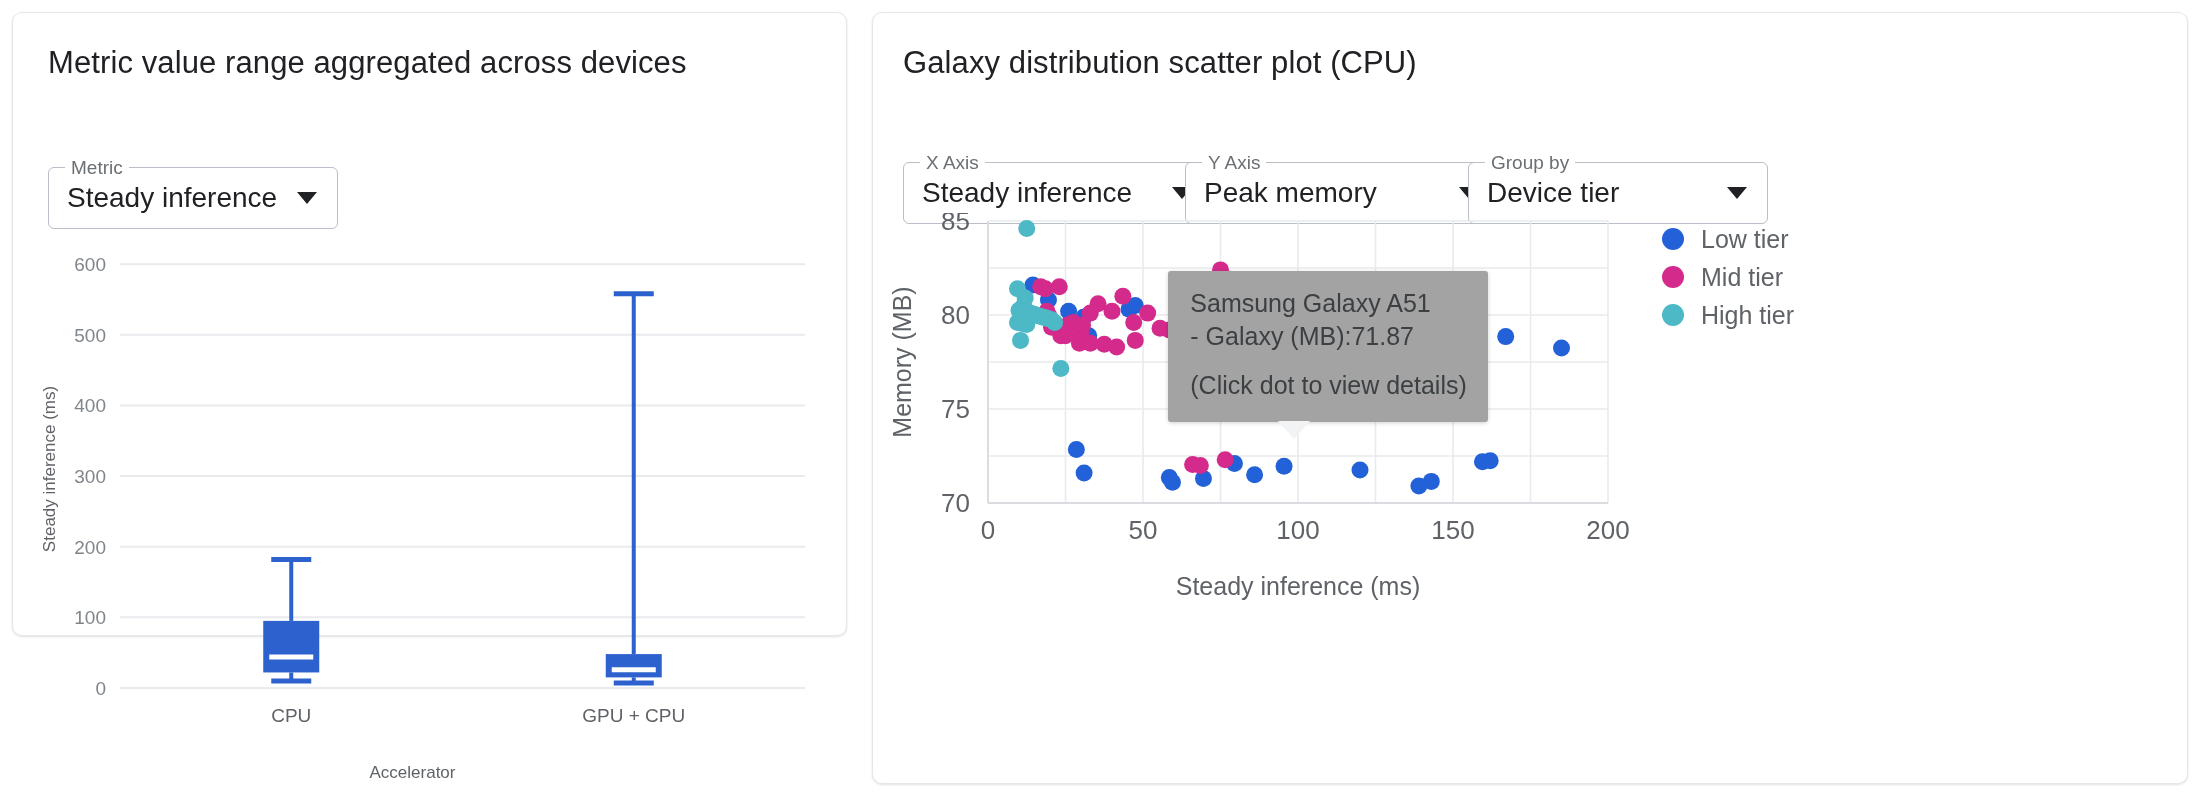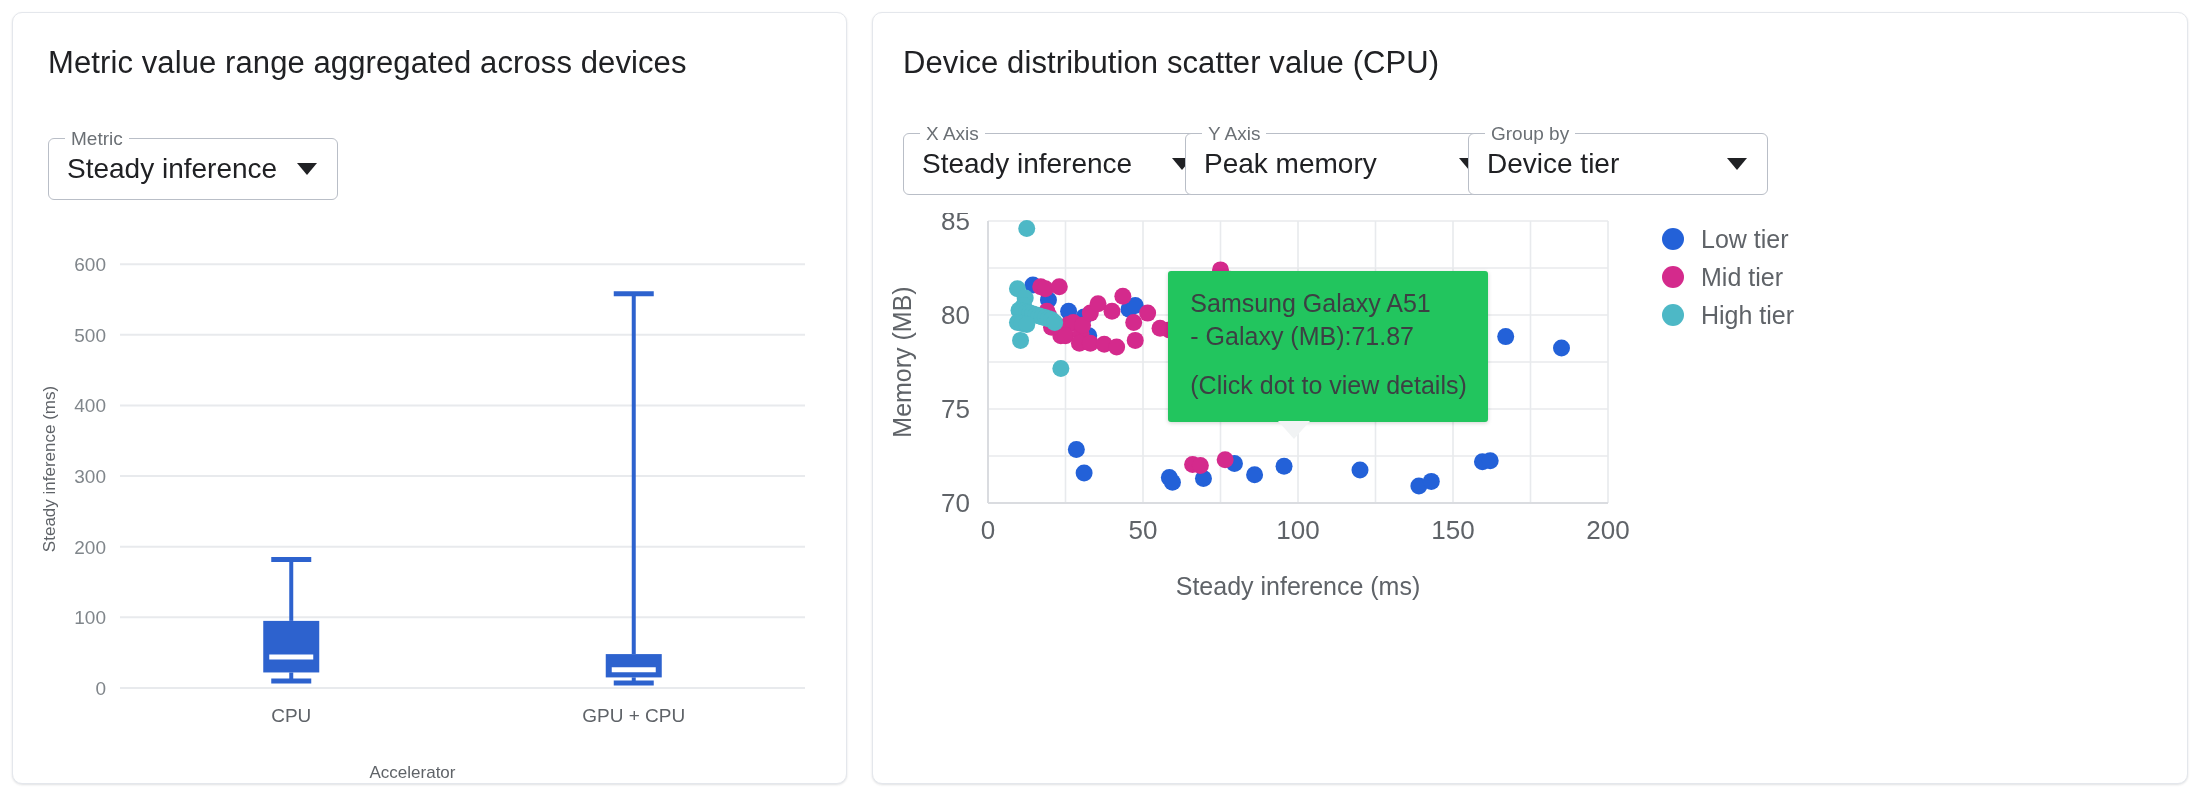--- a/index.html
+++ b/index.html
@@ -17,41 +17,42 @@
     box-sizing:border-box;
   }
   .card{
     background:#fff;
     border:1px solid #e4e7ec;
     border-radius:10px;
     box-shadow:0 1px 2px rgba(16,24,40,.06), 0 1px 3px rgba(16,24,40,.07);
     box-sizing:border-box;
     position:relative;
   }
-  .card-left{width:835px;height:772px;}
+  .card-left{width:835px;height:624px;}
   .card-right{flex:1;height:772px;}
 
   .card-title{
     position:absolute;
     left:35px;top:32px;
     font-size:31px;
     color:#202124;
     letter-spacing:.1px;
     white-space:nowrap;
   }
   .card-right .card-title{left:30px;}
 
   
   .field{
     position:absolute;
     box-sizing:border-box;
     border:1.6px solid #b9bec7;
     border-radius:6px;
     height:62px;
     background:#fff;
+    margin-top:29px;
   }
   .field-legend{
     position:absolute;
     top:-11px;left:16px;
     background:#fff;
     padding:0 6px;
     font-size:19px;
     color:#6b7075;
     white-space:nowrap;
   }
@@ -78,21 +79,21 @@
   .tick-label{font-family:"Liberation Sans", sans-serif;font-size:19px;fill:#80868b;}
   .tick-label-2{font-family:"Liberation Sans", sans-serif;font-size:26px;fill:#5f6368;}
   .axis-title{font-family:"Liberation Sans", sans-serif;font-size:17px;fill:#5f6368;}
   .axis-title-2{font-family:"Liberation Sans", sans-serif;font-size:25px;fill:#5f6368;}
   .cat-label{font-family:"Liberation Sans", sans-serif;font-size:19px;fill:#5f6368;}
   .legend-text{font-family:"Liberation Sans", sans-serif;font-size:25px;fill:#5f6368;}
 
   
   .tooltip{
     position:absolute;
-    background:#22c55e;
+    background:#a3a3a3;
     border-radius:3px;
     box-shadow:0 1px 4px rgba(0,0,0,.18);
     padding:16px 22px 20px 22px;
     box-sizing:border-box;
     font-size:25px;
     color:#3c4043;
     line-height:1.32;
     white-space:nowrap;
   }
   .tooltip .tip-tail{
@@ -151,21 +152,21 @@
           <line x1="588.75" y1="455.0548387096774" x2="628.75" y2="455.0548387096774" stroke="#2d62ce" stroke-width="5"></line>
           <rect x="580.75" y="426.09032258064514" width="56" height="23.31290322580645" fill="#2d62ce"></rect>
           <line x1="586.75" y1="441.6322580645161" x2="630.75" y2="441.6322580645161" stroke="#ffffff" stroke-width="5"></line>
         </g>
         <text x="608.75" y="494" text-anchor="middle" class="cat-label">GPU + CPU</text>
         <text x="387.5" y="550" text-anchor="middle" class="axis-title">Accelerator</text>
       </svg>
   </div>
 
   <div class="card card-right">
-    <div class="card-title">Device distribution scatter value (CPU)</div>
+    <div class="card-title">Galaxy distribution scatter plot (CPU)</div>
 
     <div class="field" style="left:30px;top:120px;width:310px;">
       <span class="field-legend">X Axis</span>
       <span class="field-value">Steady inference</span>
       <span class="field-arrow"></span>
     </div>
 
     <div class="field" style="left:312px;top:120px;width:315px;">
       <span class="field-legend">Y Axis</span>
       <span class="field-value">Peak memory</span>

